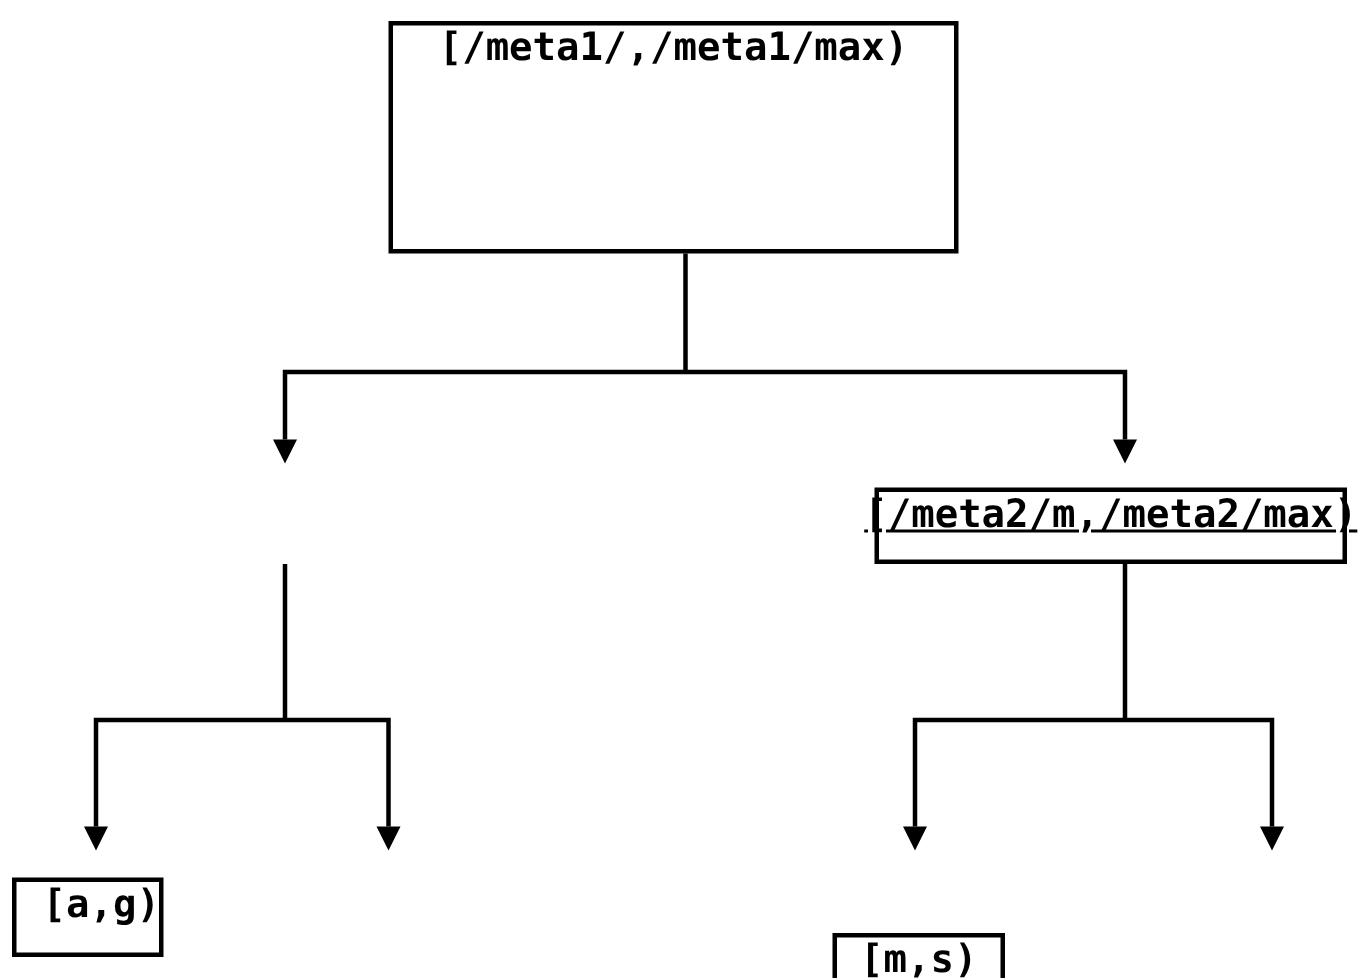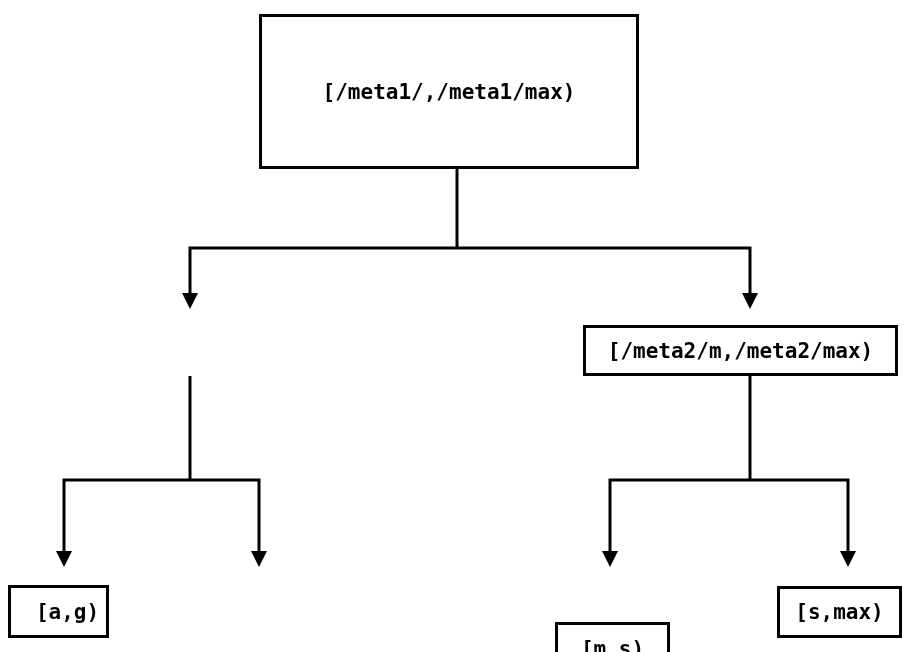--- a/index.html
+++ b/index.html
@@ -31,29 +31,29 @@
     fill: #000000;
     stroke: none;
   }
   .node {
     position: absolute;
     box-sizing: border-box;
     border: 3px solid #000000;
     background: #ffffff;
     color: #000000;
     display: flex;
-    align-items: center;
+    align-items: flex-start;
     justify-content: center;
-    font-size: 21px;
+    font-size: 26px;
     font-weight: bold;
     white-space: nowrap;
   }
   .node-root      { left: 259px; top: 14px;  width: 380px; height: 155px; }
   .node-left      { left: 23px;  top: 325px; width: 321px; height: 51px;  }
-  .node-right     { left: 583px; top: 325px; width: 315px; height: 51px;  }
+  .node-right     { left: 583px; top: 325px; width: 315px; height: 51px; text-decoration: underline;  }
   .node-leaf-ag   { left: 8px;   top: 585px; width: 101px; height: 53px; padding-left: 18px;  }
   .node-leaf-gm   { left: 204px; top: 585px; width: 99px;  height: 53px;  }
   .node-leaf-ms   { left: 555px; top: 598px; width: 115px;  height: 53px; margin-top: 24px;  }
   .node-leaf-smax { left: 777px; top: 586px; width: 125px; height: 52px;  }
 </style>
 </head>
 <body>
 
 <div class="canvas">
 
@@ -92,17 +92,14 @@
 
   <div class="node node-leaf-ag">
     <span>[a,g)</span>
   </div>
 
 
   <div class="node node-leaf-ms">
     <span>[m,s)</span>
   </div>
 
-  <div class="node node-leaf-smax">
-    <span>[s,max)</span>
-  </div>
 
 </div>
 
 </body></html>

